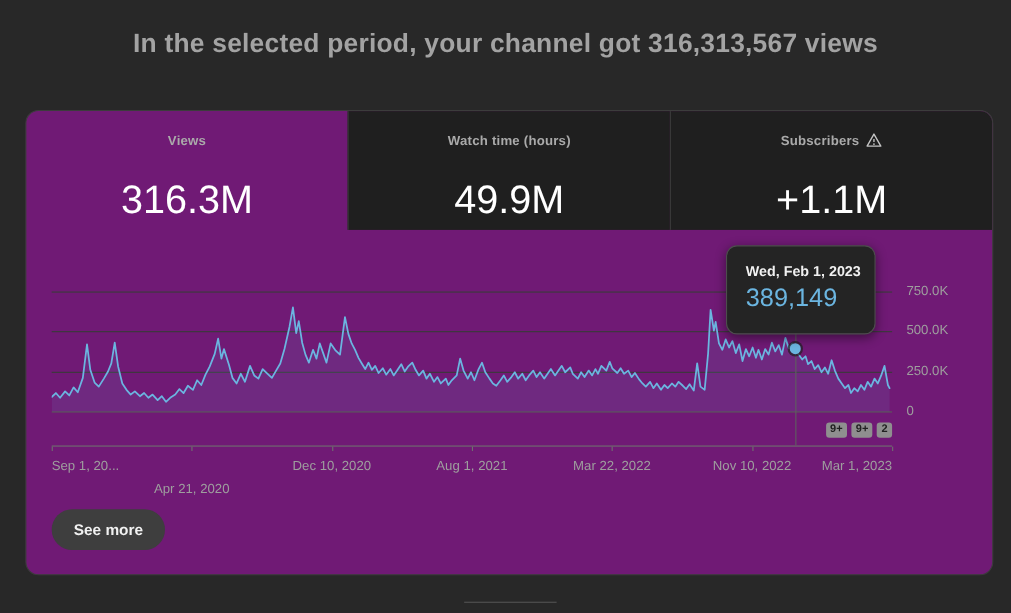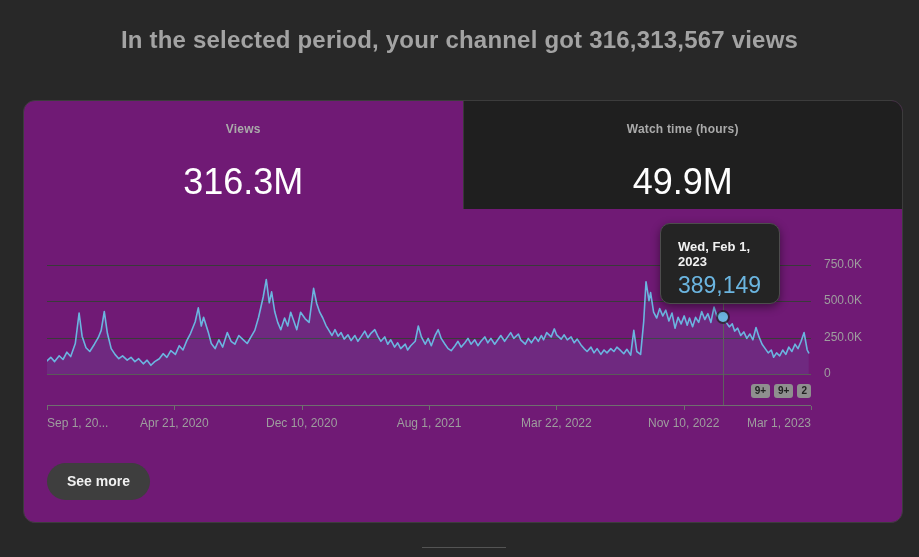--- a/index.html
+++ b/index.html
@@ -32,21 +32,21 @@
   .gridline { position:absolute; left:23px; width:764px; height:1px; background:#3a3a3a; }
   .gridline.zero { background:#5a5a5a; }
   .y-label { position:absolute; left:800px; font-size:12px; color:#9e9e9e; }
   #plot-svg { position:absolute; left:23px; top:12px; }
   .crosshair { position:absolute; width:1px; background:#5f5f5f; z-index:1; }
   .hover-dot {
     position:absolute; width:10px; height:10px; border-radius:50%;
     background:#6bb5e0; box-shadow:0 0 0 2px rgba(33,33,33,0.7); z-index:2;
   }
   .tooltip {
-    position:absolute; left:636px; top:14px; width:120px; height:81px;
+    position:absolute; left:636px; top:14px; width:136px; height:81px;
     background:#242424; border:1px solid #4d4d4d; border-radius:10px;
     box-shadow:0 3px 10px rgba(0,0,0,0.45); z-index:3; padding:15px 0 0 17px;
   }
   .tooltip-date { font-size:13px; font-weight:700; color:#f1f1f1; }
   .tooltip-value { margin-top:3px; font-size:23px; color:#6bb5e0; }
   .badges { position:absolute; top:175px; right:91px; display:flex; gap:4px; z-index:2; }
   .badge {
     background:#8f8f8f; color:#212121; font-size:10px; font-weight:700;
     border-radius:3px; padding:1px 4px; line-height:12px; cursor:pointer;
   }
@@ -71,20 +71,33 @@
   <div class="card">
 
     <div class="tabs">
       <div class="tab selected">
         <div class="tab-label">Views</div>
         <div class="tab-value">316.3M</div>
       </div>
       <div class="tab unselected">
         <div class="tab-label">Watch time (hours)</div>
         <div class="tab-value">49.9M</div>
+      </div>
+      <div class="tab unselected">
+        <div class="tab-label">
+          <span>Subscribers</span>
+          <span class="warn-icon">
+            <svg viewBox="0 0 24 24" width="15" height="15">
+              <path d="M12 3 L22 20.5 H2 Z" fill="none" stroke="#c4c4c4" stroke-width="2" stroke-linejoin="round"></path>
+              <line x1="12" y1="10" x2="12" y2="14.5" stroke="#c4c4c4" stroke-width="2"></line>
+              <circle cx="12" cy="17.5" r="1.3" fill="#c4c4c4"></circle>
+            </svg>
+          </span>
+        </div>
+        <div class="tab-value">+1.1M</div>
       </div>
     </div>
 
     <div class="chart-section">
       <div id="gridlines">
           <div class="gridline" style="top: 56px;"></div>
           <div class="gridline" style="top: 92.3333px;"></div>
           <div class="gridline" style="top: 128.667px;"></div>
           <div class="gridline zero" style="top: 165px;"></div>
         </div>
@@ -112,21 +125,21 @@
         <span class="badge">9+</span>
         <span class="badge">9+</span>
         <span class="badge">2</span>
       </div>
 
       <div class="x-axis-line"></div>
       <div id="x-ticks">
           <div class="x-tick" style="left: 23px;"></div>
           <div class="x-label" style="left: 23px; transform: none;">Sep 1, 20...</div>
           <div class="x-tick" style="left: 150.333px;"></div>
-          <div class="x-label" style="left: 150.333px; transform: translateX(-50%);">Apr 21, 2020</div>
+          <div class="x-label" style="left: 150.333px; transform: translateX(-50%); margin-top: 21px;">Apr 21, 2020</div>
           <div class="x-tick" style="left: 277.667px;"></div>
           <div class="x-label" style="left: 277.667px; transform: translateX(-50%);">Dec 10, 2020</div>
           <div class="x-tick" style="left: 405px;"></div>
           <div class="x-label" style="left: 405px; transform: translateX(-50%);">Aug 1, 2021</div>
           <div class="x-tick" style="left: 532.333px;"></div>
           <div class="x-label" style="left: 532.333px; transform: translateX(-50%);">Mar 22, 2022</div>
           <div class="x-tick" style="left: 659.667px;"></div>
           <div class="x-label" style="left: 659.667px; transform: translateX(-50%);">Nov 10, 2022</div>
           <div class="x-tick" style="left: 787px;"></div>
           <div class="x-label" style="left: 787px; transform: translateX(-100%);">Mar 1, 2023</div>

